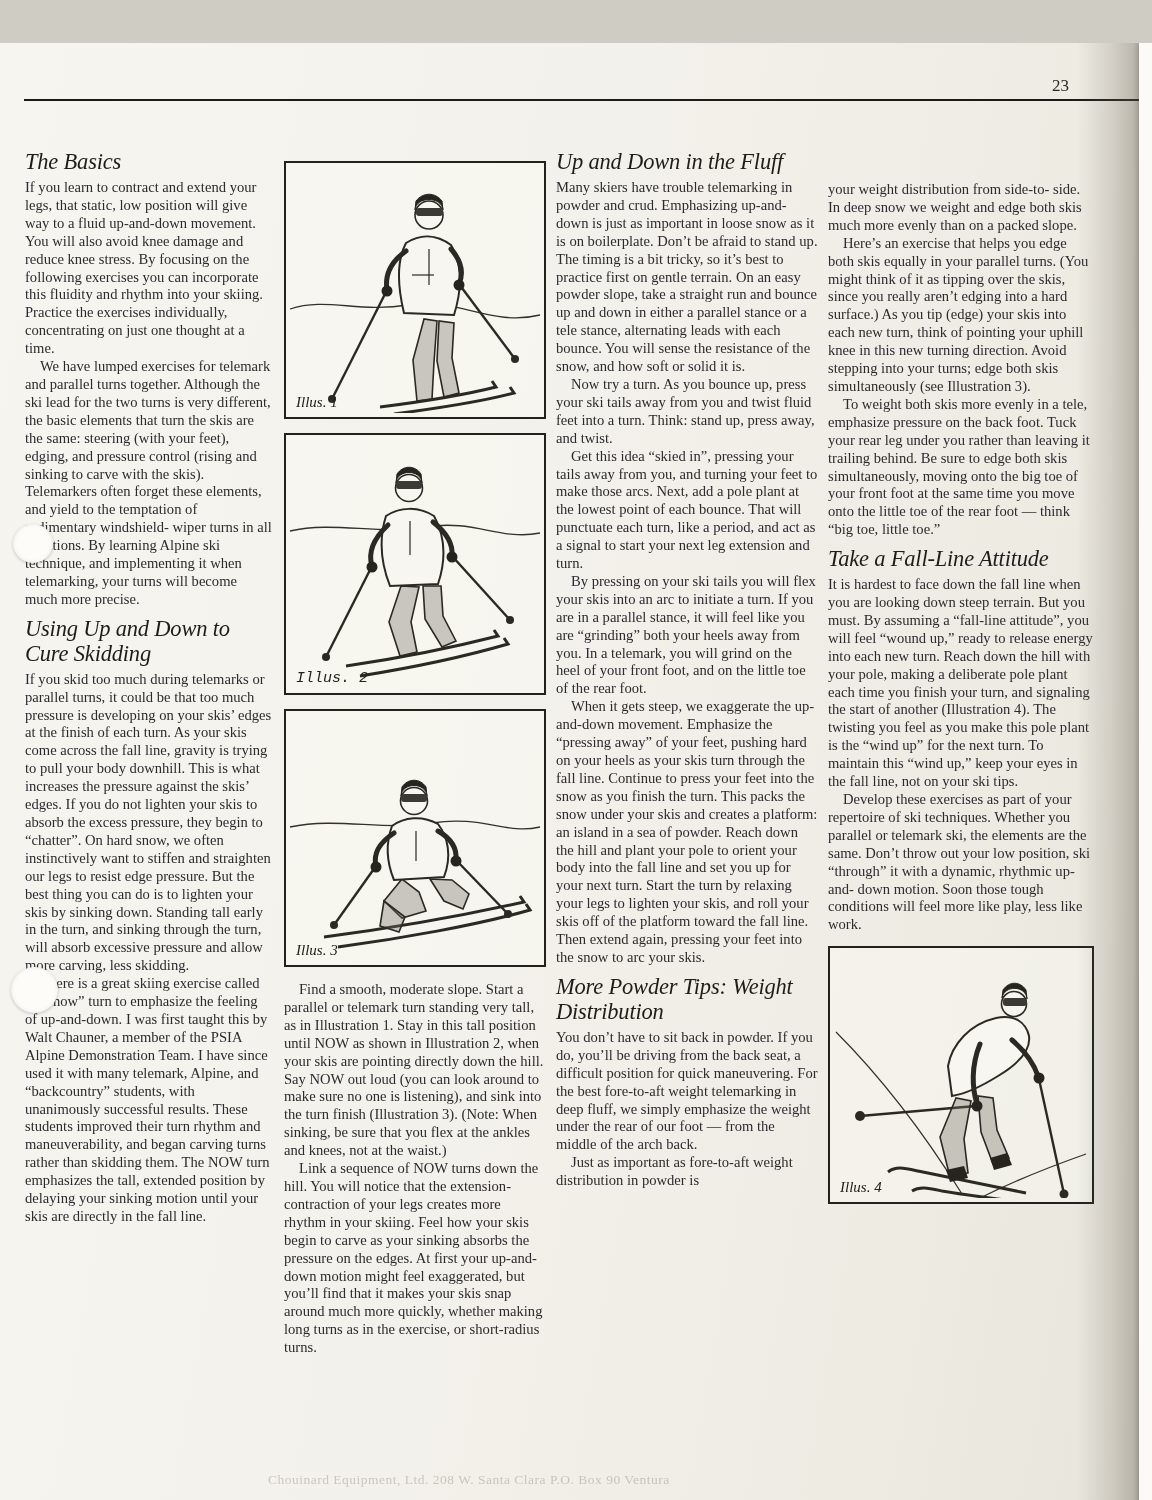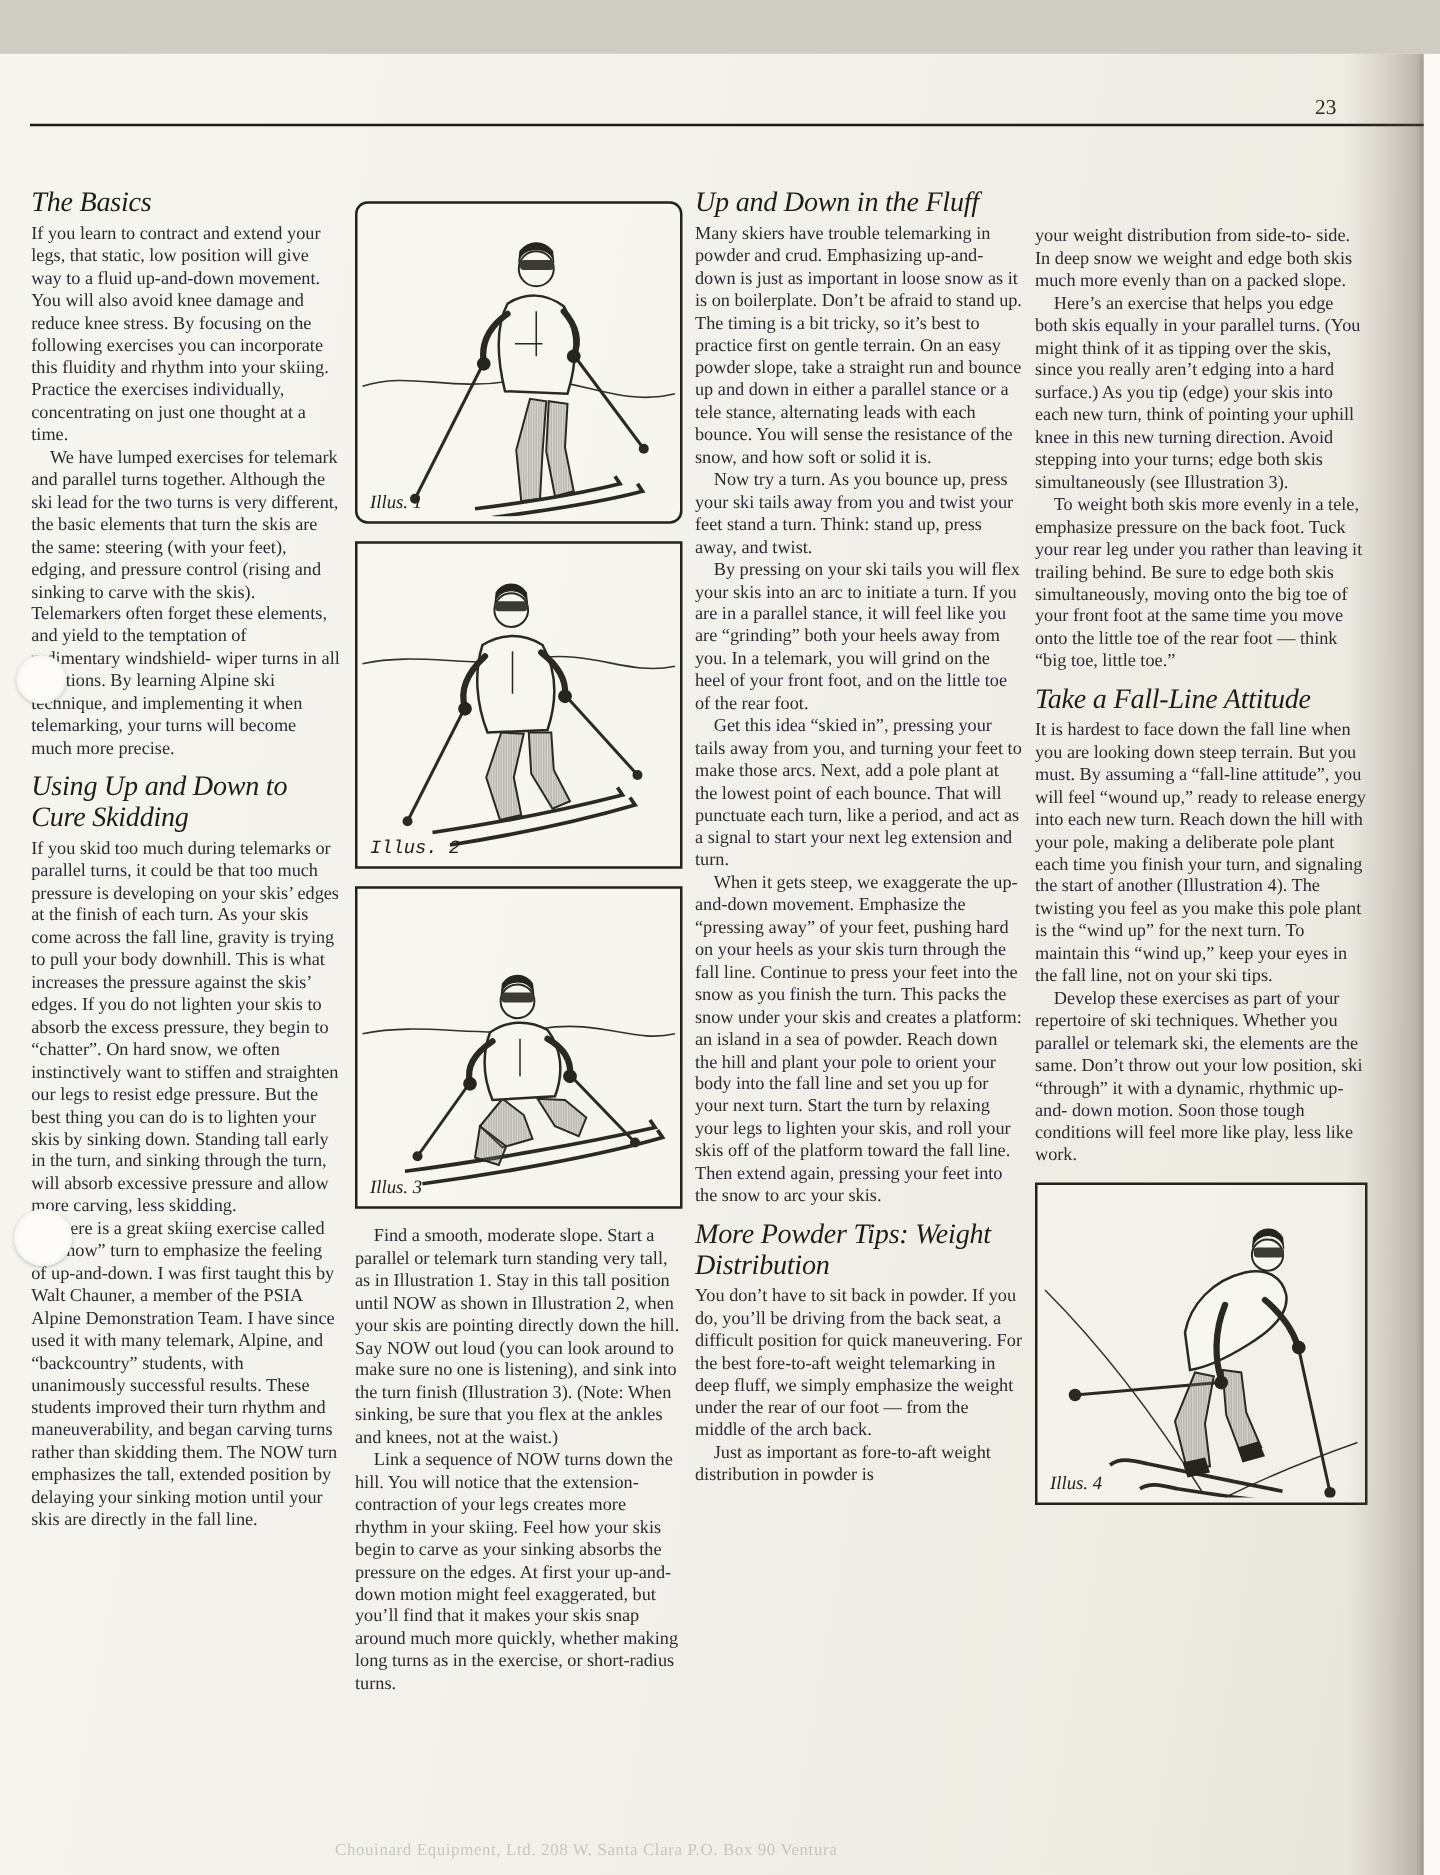--- a/index.html
+++ b/index.html
@@ -60,21 +60,21 @@
     <h2 class="head">The Basics</h2>
     <p>If you learn to contract and extend your legs, that static, low position will give way to a fluid up-and-down movement. You will also avoid knee damage and reduce knee stress. By focusing on the following exercises you can incorporate this fluidity and rhythm into your skiing. Practice the exercises individually, concentrating on just one thought at a time.</p>
     <p class="ind">We have lumped exercises for telemark and parallel turns together. Although the ski lead for the two turns is very different, the basic elements that turn the skis are the same: steering (with your feet), edging, and pressure control (rising and sinking to carve with the skis). Telemarkers often forget these elements, and yield to the temptation of rudimentary windshield- wiper turns in all situations. By learning Alpine ski technique, and implementing it when telemarking, your turns will become much more precise.</p>
     <h2 class="head mt">Using Up and Down to Cure Skidding</h2>
     <p>If you skid too much during telemarks or parallel turns, it could be that too much pressure is developing on your skis’ edges at the finish of each turn. As your skis come across the fall line, gravity is trying to pull your body downhill. This is what increases the pressure against the skis’ edges. If you do not lighten your skis to absorb the excess pressure, they begin to “chatter”. On hard snow, we often instinctively want to stiffen and straighten our legs to resist edge pressure. But the best thing you can do is to lighten your skis by sinking down. Standing tall early in the turn, and sinking through the turn, will absorb excessive pressure and allow more carving, less skidding.</p>
     <p class="ind">There is a great skiing exercise called the “now” turn to emphasize the feeling of up-and-down. I was first taught this by Walt Chauner, a member of the PSIA Alpine Demonstration Team. I have since used it with many telemark, Alpine, and “backcountry” students, with unanimously successful results. These students improved their turn rhythm and maneuverability, and began carving turns rather than skidding them. The NOW turn emphasizes the tall, extended position by delaying your sinking motion until your skis are directly in the fall line.</p>
   </div>
 
   <div class="col" style="left:284px;top:118px;width:262px;">
 
-    <div class="illus" style="height:254px;border-radius:10px;">
+    <div class="illus" style="height:254px;">
       <svg class="draw" width="258" height="250" viewBox="0 0 258 250">
         <defs>
             <pattern id="p1" width="4" height="4" patternUnits="userSpaceOnUse">
               <path d="M1,0V4M3,0V4" stroke="#6e6b62" stroke-width="0.7"></path>
             </pattern>
           </defs>
         <path d="M4,146 C40,134 72,150 122,142 S205,164 254,152" fill="none" stroke="#34312b" stroke-width="1.3"></path>
         <line x1="101" y1="127" x2="46" y2="236" stroke="#2b2924" stroke-width="2.4"></line>
           <circle cx="46" cy="236" r="4" fill="#2b2924"></circle>
         <line x1="173" y1="121" x2="229" y2="196" stroke="#2b2924" stroke-width="2.4"></line>
@@ -156,23 +156,23 @@
       <span class="cap">Illus. 3</span>
     </div>
 
     <p class="ind">Find a smooth, moderate slope. Start a parallel or telemark turn standing very tall, as in Illustration 1. Stay in this tall position until NOW as shown in Illustration 2, when your skis are pointing directly down the hill. Say NOW out loud (you can look around to make sure no one is listening), and sink into the turn finish (Illustration 3). (Note: When sinking, be sure that you flex at the ankles and knees, not at the waist.)</p>
     <p class="ind">Link a sequence of NOW turns down the hill. You will notice that the extension-contraction of your legs creates more rhythm in your skiing. Feel how your skis begin to carve as your sinking absorbs the pressure on the edges. At first your up-and- down motion might feel exaggerated, but you’ll find that it makes your skis snap around much more quickly, whether making long turns as in the exercise, or short-radius turns.</p>
   </div>
 
   <div class="col" style="left:556px;top:106px;width:262px;">
     <h2 class="head">Up and Down in the Fluff</h2>
     <p>Many skiers have trouble telemarking in powder and crud. Emphasizing up-and-down is just as important in loose snow as it is on boilerplate. Don’t be afraid to stand up. The timing is a bit tricky, so it’s best to practice first on gentle terrain. On an easy powder slope, take a straight run and bounce up and down in either a parallel stance or a tele stance, alternating leads with each bounce. You will sense the resistance of the snow, and how soft or solid it is.</p>
-    <p class="ind">Now try a turn. As you bounce up, press your ski tails away from you and twist your feet stand a turn. Think: stand up, press away, and twist.</p>
+    <p class="ind">Now try a turn. As you bounce up, press your ski tails away from you and twist fluid feet into a turn. Think: stand up, press away, and twist.</p>
+    <p class="ind">Get this idea “skied in”, pressing your tails away from you, and turning your feet to make those arcs. Next, add a pole plant at the lowest point of each bounce. That will punctuate each turn, like a period, and act as a signal to start your next leg extension and turn.</p>
     <p class="ind">By pressing on your ski tails you will flex your skis into an arc to initiate a turn. If you are in a parallel stance, it will feel like you are “grinding” both your heels away from you. In a telemark, you will grind on the heel of your front foot, and on the little toe of the rear foot.</p>
-    <p class="ind">Get this idea “skied in”, pressing your tails away from you, and turning your feet to make those arcs. Next, add a pole plant at the lowest point of each bounce. That will punctuate each turn, like a period, and act as a signal to start your next leg extension and turn.</p>
     <p class="ind">When it gets steep, we exaggerate the up-and-down movement. Emphasize the “pressing away” of your feet, pushing hard on your heels as your skis turn through the fall line. Continue to press your feet into the snow as you finish the turn. This packs the snow under your skis and creates a platform: an island in a sea of powder. Reach down the hill and plant your pole to orient your body into the fall line and set you up for your next turn. Start the turn by relaxing your legs to lighten your skis, and roll your skis off of the platform toward the fall line. Then extend again, pressing your feet into the snow to arc your skis.</p>
     <h2 class="head mt">More Powder Tips: Weight Distribution</h2>
     <p>You don’t have to sit back in powder. If you do, you’ll be driving from the back seat, a difficult position for quick maneuvering. For the best fore-to-aft weight telemarking in deep fluff, we simply emphasize the weight under the rear of our foot — from the middle of the arch back.</p>
     <p class="ind">Just as important as fore-to-aft weight distribution in powder is</p>
   </div>
 
   <div class="col" style="left:828px;top:138px;width:266px;">
     <p>your weight distribution from side-to- side. In deep snow we weight and edge both skis much more evenly than on a packed slope.</p>
     <p class="ind">Here’s an exercise that helps you edge both skis equally in your parallel turns. (You might think of it as tipping over the skis, since you really aren’t edging into a hard surface.) As you tip (edge) your skis into each new turn, think of pointing your uphill knee in this new turning direction. Avoid stepping into your turns; edge both skis simultaneously (see Illustration 3).</p>
     <p class="ind">To weight both skis more evenly in a tele, emphasize pressure on the back foot. Tuck your rear leg under you rather than leaving it trailing behind. Be sure to edge both skis simultaneously, moving onto the big toe of your front foot at the same time you move onto the little toe of the rear foot — think “big toe, little toe.”</p>

